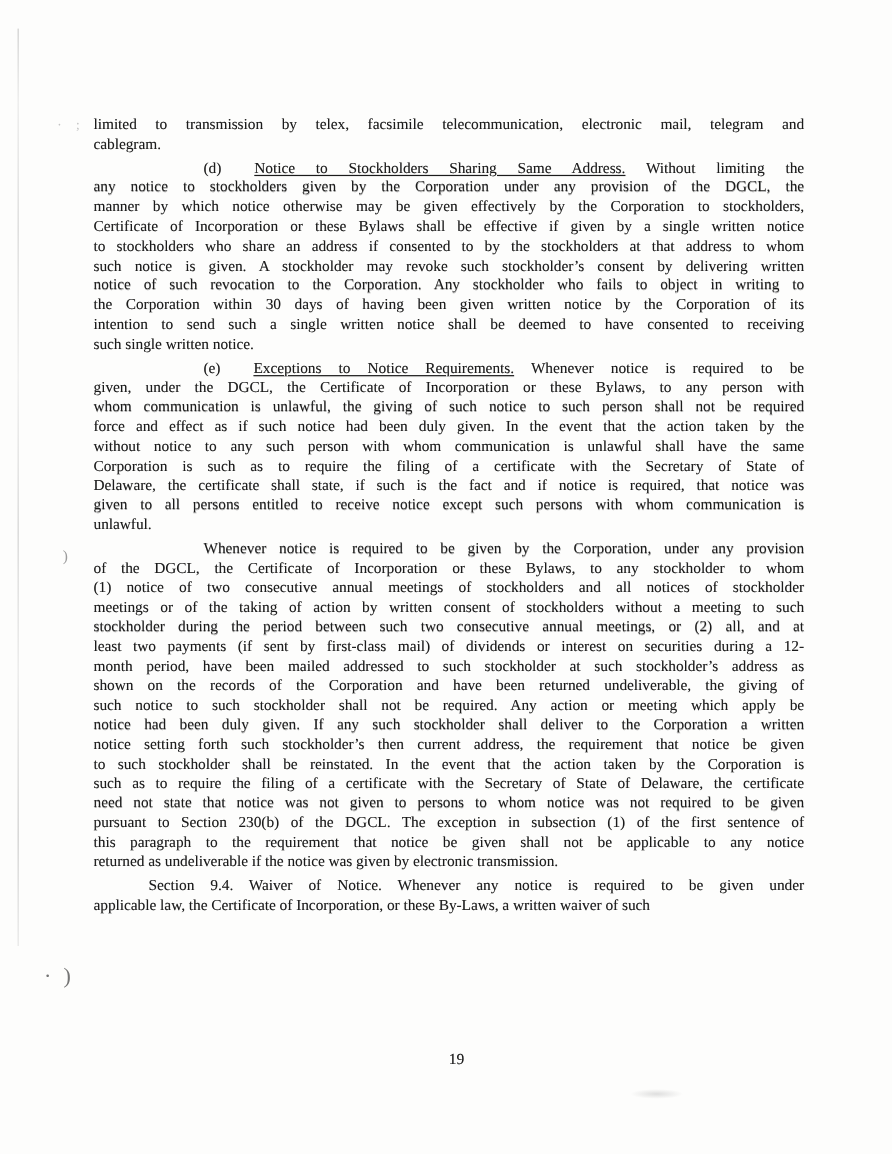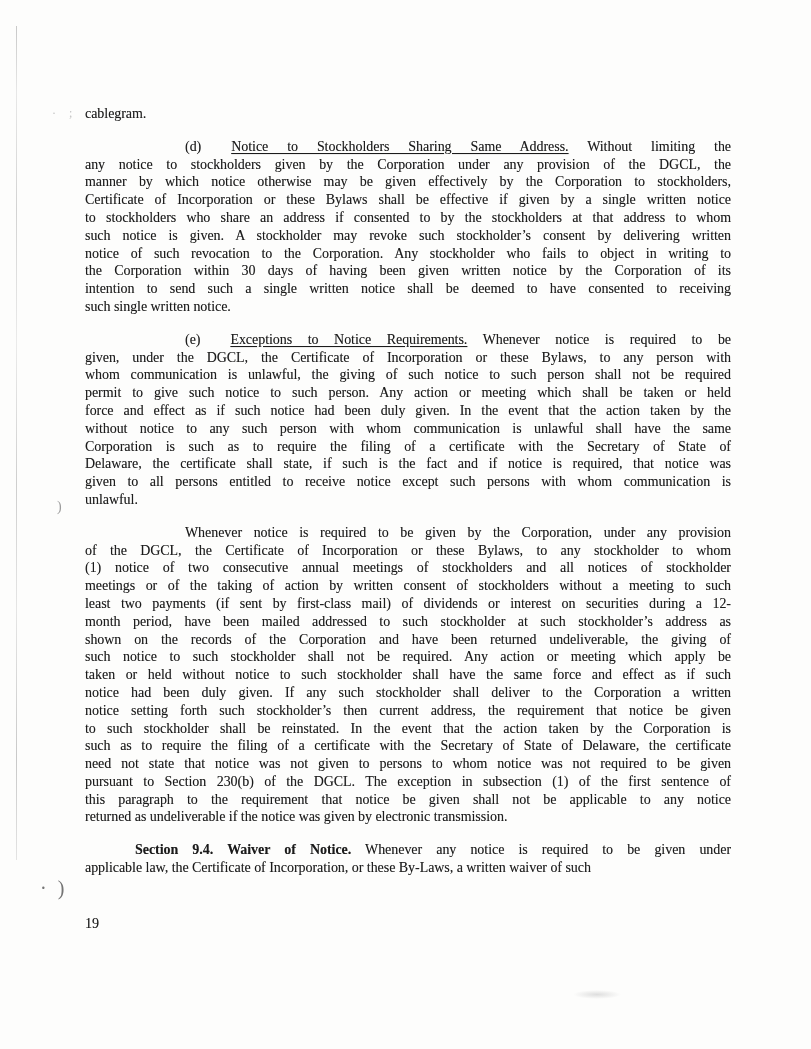--- a/index.html
+++ b/index.html
@@ -19,36 +19,36 @@
   .text-block, .page-number {
     text-shadow: 0.2px 0.2px 0.45px rgba(20,20,20,0.38);
   }
   .text-block {
     position: absolute;
     left: 85px; top: 105px; width: 646px;
     font-size: 13.9px;
     line-height: 17.8px;
   }
   .para { margin: 0; }
-  .para + .para { margin-top: 15px; }
+  .para + .para { margin-top: 4px; }
   .line {
     text-align: justify;
     text-align-last: justify;
   }
   .line.last { text-align-last: left; }
   .p-ind .line:first-child { padding-left: 100px; }
   .p-sec .line:first-child { padding-left: 50px; }
   .seg.u { text-decoration: underline; text-underline-offset: 2px; }
-  .seg.b { font-weight: bold; }
+  .seg.b { font-weight: normal; }
   .gap { display: inline-block; width: 30px; }
   .gap.sm { width: 14px; }
   .page-number {
     position: absolute;
-    left: 85px; top: 916px; width: 660px;
-    text-align: left;
+    left: 85px; top: 956px; width: 660px;
+    text-align: center;
     font-size: 14px;
   }
   
   .vline {
     position: absolute;
     left: 16px; top: 26px; width: 1px; height: 834px;
     background: linear-gradient(to bottom,
       #9e9e9e 0%, #d6d6d6 8%, #b0b0b0 22%, #dcdcdc 38%,
       #a8a8a8 55%, #d2d2d2 70%, #9e9e9e 88%, #cfcfcf 100%);
     opacity: 0.55;
@@ -68,56 +68,56 @@
 
 <div class="page">
   <div class="vline"></div>
   <div class="mark mark-top">· ;</div>
   <div class="mark mark-mid">)</div>
   <div class="mark mark-bot">· )</div>
   <div class="smudge"></div>
 
   <div class="text-block" id="doc-body">
       <div class="para p-flush">
+        <div class="line"><span class="seg">limited to transmission by telex, facsimile telecommunication, electronic mail, telegram and</span></div>
         <div class="line last"><span class="seg">cablegram.</span></div>
       </div>
       <div class="para p-ind">
         <div class="line"><span class="seg">(d)</span><span class="gap"></span><span class="seg u">Notice to Stockholders Sharing Same Address.</span><span class="seg">  Without limiting the</span></div>
         <div class="line"><span class="seg">any notice to stockholders given by the Corporation under any provision of the DGCL, the</span></div>
         <div class="line"><span class="seg">manner by which notice otherwise may be given effectively by the Corporation to stockholders,</span></div>
         <div class="line"><span class="seg">Certificate of Incorporation or these Bylaws shall be effective if given by a single written notice</span></div>
         <div class="line"><span class="seg">to stockholders who share an address if consented to by the stockholders at that address to whom</span></div>
         <div class="line"><span class="seg">such notice is given.  A stockholder may revoke such stockholder’s consent by delivering written</span></div>
         <div class="line"><span class="seg">notice of such revocation to the Corporation.  Any stockholder who fails to object in writing to</span></div>
         <div class="line"><span class="seg">the Corporation within 30 days of having been given written notice by the Corporation of its</span></div>
         <div class="line"><span class="seg">intention to send such a single written notice shall be deemed to have consented to receiving</span></div>
         <div class="line last"><span class="seg">such single written notice.</span></div>
       </div>
       <div class="para p-ind">
         <div class="line"><span class="seg">(e)</span><span class="gap"></span><span class="seg u">Exceptions to Notice Requirements.</span><span class="seg">  Whenever notice is required to be</span></div>
         <div class="line"><span class="seg">given, under the DGCL, the Certificate of Incorporation or these Bylaws, to any person with</span></div>
         <div class="line"><span class="seg">whom communication is unlawful, the giving of such notice to such person shall not be required</span></div>
-        <div class="line"><span class="seg">permit to give such notice to such person.  Any action or meeting which shall be taken or held</span></div>
         <div class="line"><span class="seg">force and effect as if such notice had been duly given.  In the event that the action taken by the</span></div>
         <div class="line"><span class="seg">without notice to any such person with whom communication is unlawful shall have the same</span></div>
         <div class="line"><span class="seg">Corporation is such as to require the filing of a certificate with the Secretary of State of</span></div>
         <div class="line"><span class="seg">Delaware, the certificate shall state, if such is the fact and if notice is required, that notice was</span></div>
         <div class="line"><span class="seg">given to all persons entitled to receive notice except such persons with whom communication is</span></div>
         <div class="line last"><span class="seg">unlawful.</span></div>
       </div>
       <div class="para p-ind">
         <div class="line"><span class="seg">Whenever notice is required to be given by the Corporation, under any provision</span></div>
         <div class="line"><span class="seg">of the DGCL, the Certificate of Incorporation or these Bylaws, to any stockholder to whom</span></div>
         <div class="line"><span class="seg">(1) notice of two consecutive annual meetings of stockholders and all notices of stockholder</span></div>
         <div class="line"><span class="seg">meetings or of the taking of action by written consent of stockholders without a meeting to such</span></div>
+        <div class="line"><span class="seg">stockholder during the period between such two consecutive annual meetings, or (2) all, and at</span></div>
         <div class="line"><span class="seg">least two payments (if sent by first-class mail) of dividends or interest on securities during a 12-</span></div>
         <div class="line"><span class="seg">month period, have been mailed addressed to such stockholder at such stockholder’s address as</span></div>
         <div class="line"><span class="seg">shown on the records of the Corporation and have been returned undeliverable, the giving of</span></div>
         <div class="line"><span class="seg">such notice to such stockholder shall not be required.  Any action or meeting which apply be</span></div>
-        <div class="line"><span class="seg">taken or held without notice to such stockholder shall have the same force and effect as if such</span></div>
         <div class="line"><span class="seg">notice had been duly given.  If any such stockholder shall deliver to the Corporation a written</span></div>
         <div class="line"><span class="seg">notice setting forth such stockholder’s then current address, the requirement that notice be given</span></div>
         <div class="line"><span class="seg">to such stockholder shall be reinstated.  In the event that the action taken by the Corporation is</span></div>
         <div class="line"><span class="seg">such as to require the filing of a certificate with the Secretary of State of Delaware, the certificate</span></div>
         <div class="line"><span class="seg">need not state that notice was not given to persons to whom notice was not required to be given</span></div>
         <div class="line"><span class="seg">pursuant to Section 230(b) of the DGCL.  The exception in subsection (1) of the first sentence of</span></div>
         <div class="line"><span class="seg">this paragraph to the requirement that notice be given shall not be applicable to any notice</span></div>
         <div class="line last"><span class="seg">returned as undeliverable if the notice was given by electronic transmission.</span></div>
       </div>
       <div class="para p-sec">

